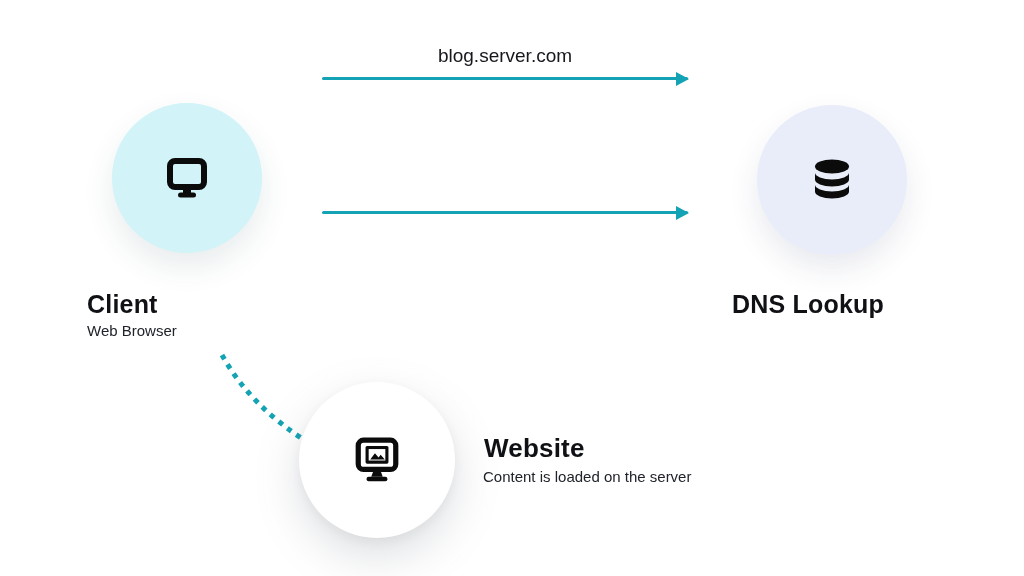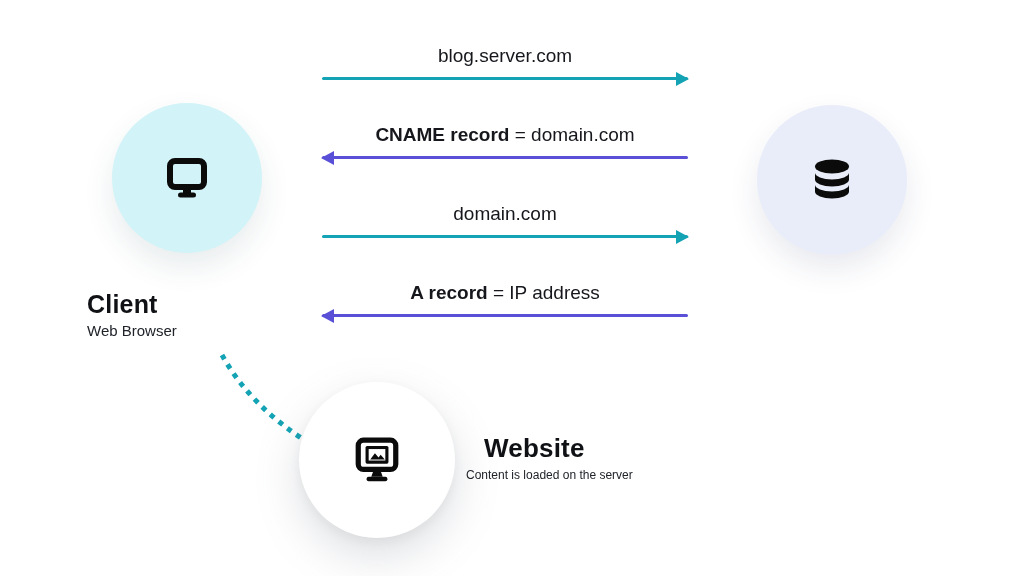--- a/index.html
+++ b/index.html
@@ -43,21 +43,21 @@
     font-weight: 700;
     font-size: 25px;
     letter-spacing: 0.2px;
     color: #0f1115;
     text-align: left;
   }
   .client-title   { left: 87px;  top: 290px; width: 200px; }
   .client-sub     { left: 87px;  top: 322px; width: 200px; position: absolute; font-size: 15px; color: #20242a; text-align: left; }
   .dns-title      { left: 732px; top: 290px; width: 200px; }
   .website-title  { left: 484px; top: 433px; text-align: left; font-size: 26px; }
-  .website-sub    { left: 466px; top: 468px; position: absolute; font-size: 12px; color: #20242a; }
+  .website-sub    { left: 483px; top: 468px; position: absolute; font-size: 15px; color: #20242a; }
 
   
   .msg {
     position: absolute;
     left: 322px;
     width: 366px;
     text-align: center;
   }
   .msg-1 { top: 44px; }
   .msg-2 { top: 123px; }
@@ -133,36 +133,28 @@
 
   <div class="circle dns-circle">
     <svg class="icon-svg" width="48" height="44" viewBox="0 0 48 44" aria-hidden="true">
       <g fill="#0b0b0b">
         <ellipse cx="24" cy="8.5" rx="17" ry="7"></ellipse>
         <path d="M7 14.5 a17 7 0 0 0 34 0 v7 a17 7 0 0 1 -34 0 z"></path>
         <path d="M7 26.5 a17 7 0 0 0 34 0 v7 a17 7 0 0 1 -34 0 z"></path>
       </g>
     </svg>
   </div>
+  <div class="node-title dns-title">DNS Lookup</div>
 
   <div class="msg msg-1">
     <div class="msg-label"><span class="bold"></span><span>blog.server.com</span></div>
     <div class="arrow right teal"></div>
   </div>
-  <div class="msg msg-2">
-    <div class="msg-label"><span class="bold">CNAME record</span><span> = domain.com</span></div>
-    <div class="arrow left purple"></div>
-  </div>
   <div class="msg msg-3">
-    <div class="msg-label"><span class="bold"></span><span>domain.com</span></div>
     <div class="arrow right teal"></div>
-  </div>
-  <div class="msg msg-4">
-    <div class="msg-label"><span class="bold">A record</span><span> = IP address</span></div>
-    <div class="arrow left purple"></div>
   </div>
 
   <svg class="connector-overlay" width="1024" height="576" viewBox="0 0 1024 576" aria-hidden="true">
     <path d="M222 355 Q250 406 309 443"></path>
   </svg>
 
   <div class="circle website-circle">
     <svg class="icon-svg" width="50" height="48" viewBox="0 0 48 46" aria-hidden="true">
       <rect x="6" y="4" width="36" height="28" rx="5" fill="none" stroke="#0b0b0b" stroke-width="5"></rect>
       <rect x="13" y="9.5" width="22" height="17" rx="1.5" fill="#0b0b0b"></rect>

